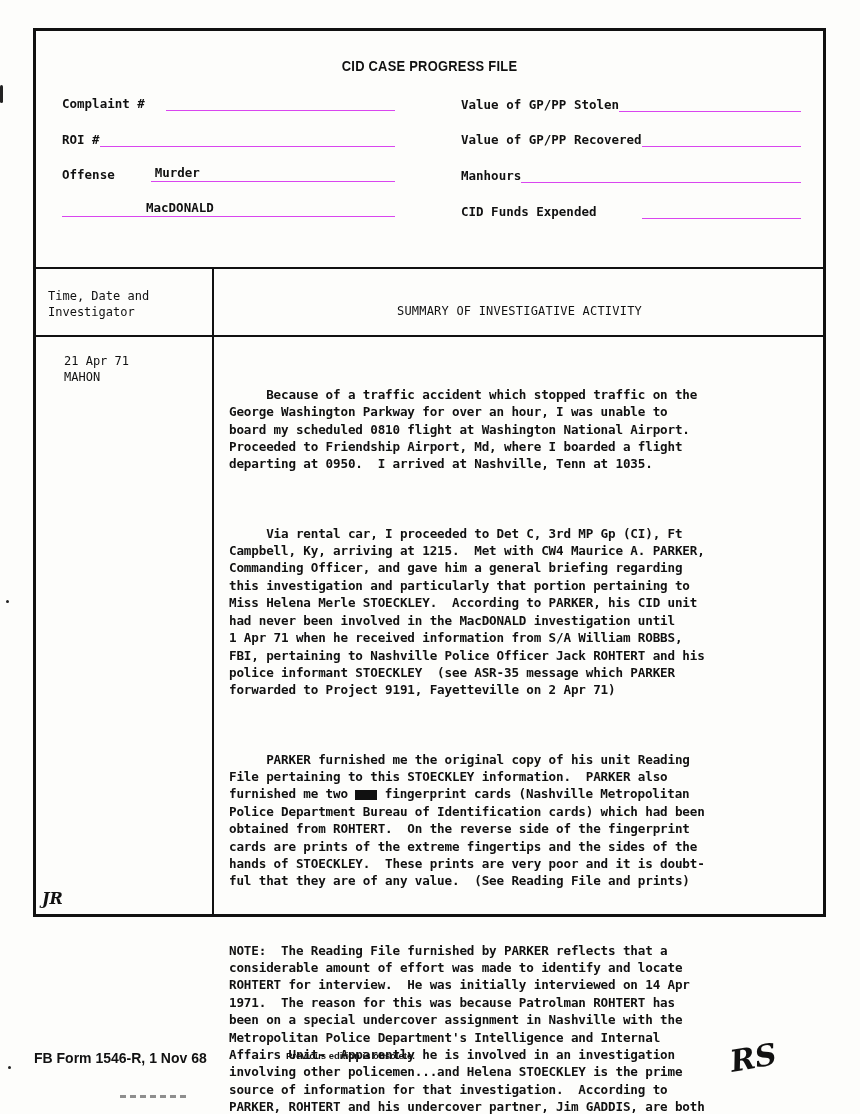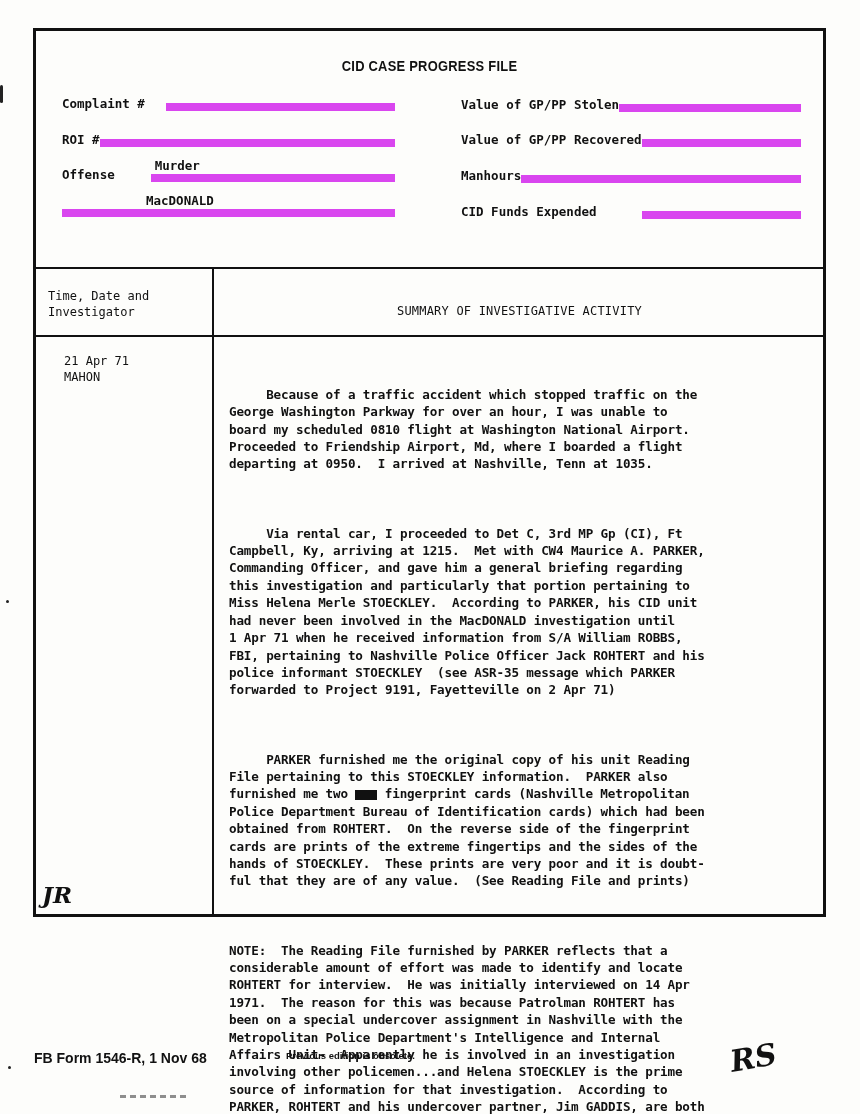--- a/index.html
+++ b/index.html
@@ -16,21 +16,21 @@
       position: absolute; left: 0; right: 0; top: 26px; text-align: center;
       font-family: "Liberation Sans", sans-serif; font-weight: bold;
       font-size: 15px; letter-spacing: 0.3px; transform: scaleX(0.86);
     }
     .field {
       position: absolute; display: flex; align-items: flex-end;
       font-size: 12.5px; font-weight: bold; height: 18px;
     }
     .field .lbl { white-space: nowrap; }
     .field .line {
-      flex: 1; border-bottom: 8px solid #d946ef; height: 16px; position: relative;
+      flex: 1; border-bottom: 1px solid #d946ef; height: 16px; position: relative;
       font-size: 12.5px; padding-left: 6px; white-space: nowrap;
     }
     .divider-h { position: absolute; left: 0; right: 0; border-top: 2px solid #111; }
     .divider-v { position: absolute; border-left: 2px solid #111; }
     .col-head-left {
       position: absolute; left: 12px; top: 257px; font-size: 12px; line-height: 16px;
     }
     .col-head-main {
       position: absolute; left: 180px; right: 0; top: 273px; text-align: center;
       font-size: 12px; letter-spacing: 0.2px;
@@ -40,21 +40,21 @@
     }
     .body-text {
       position: absolute; left: 193px; top: 320px; width: 600px;
       font-size: 12.6px; line-height: 17.4px; font-weight: bold;
       white-space: pre; letter-spacing: -0.15px;
     }
     .para { margin: 0 0 17px 0; }
     .redact { display: inline-block; background: #111; width: 22px; height: 10px; vertical-align: middle; }
     .initials {
       position: absolute; left: 6px; bottom: 6px; font-family: "DejaVu Serif", serif;
-      font-style: italic; font-size: 23px; font-weight: bold;
+      font-style: italic; font-size: 16px; font-weight: bold;
     }
     .footer-form {
       position: absolute; left: 34px; top: 1050px; font-family: "Liberation Sans", sans-serif;
       font-weight: bold; font-size: 14px;
     }
     .footer-prev {
       position: absolute; left: 286px; top: 1050px; font-family: "Liberation Sans", sans-serif;
       font-weight: bold; font-size: 9.5px;
     }
     .signature {

